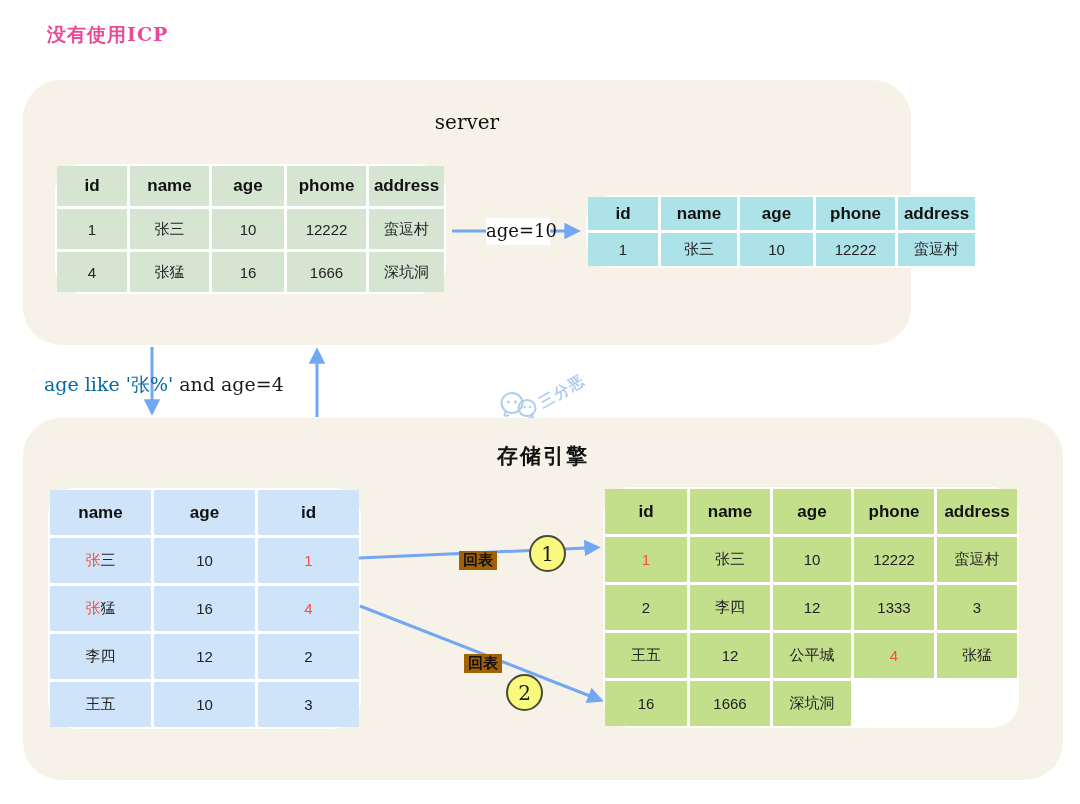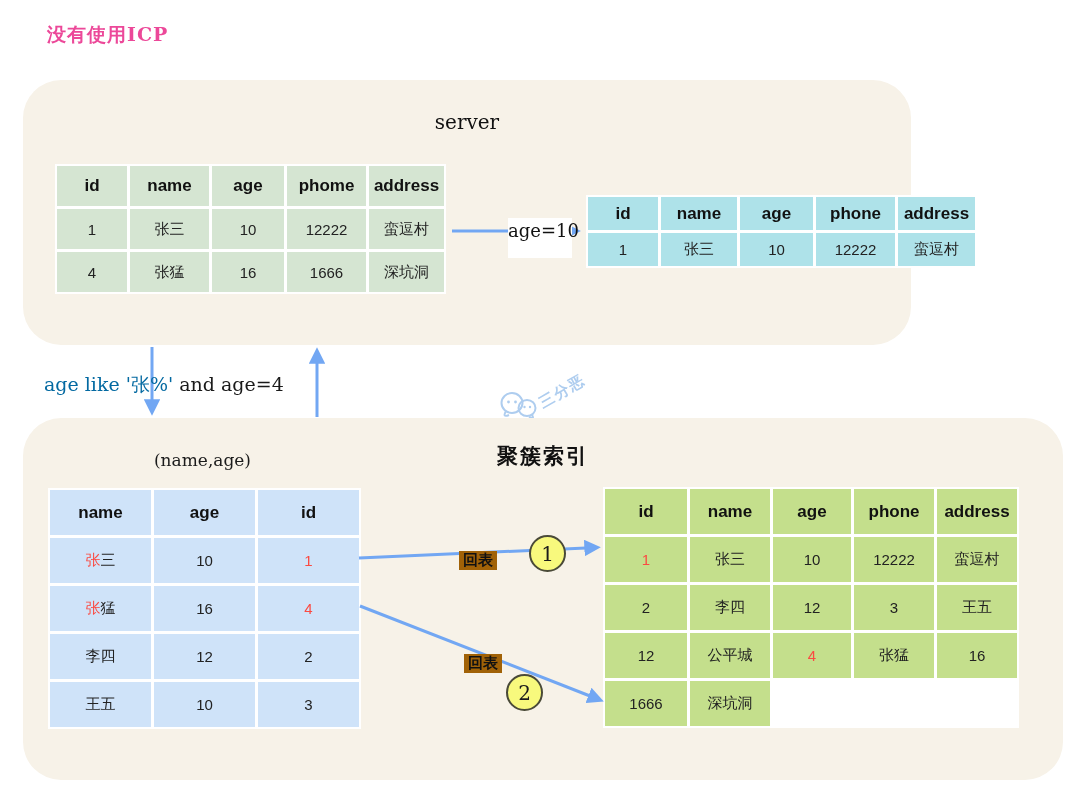--- a/index.html
+++ b/index.html
@@ -24,21 +24,21 @@
     left:0;right:0;text-align:center;color:#111;
   }
   .server-label{top:30px;font-family:"DejaVu Serif", serif;font-size:20px;}
   .engine-label{top:24px;font-size:21px;font-weight:bold;font-family:"DejaVu Serif", serif;letter-spacing:2px;}
   .tbl-caption{
     text-align:center;font-family:"DejaVu Serif", serif;font-size:17px;color:#1b1b1b;
   }
 
   
   .dtable{
-    display:grid;gap:3px;background:#ffffff;padding:2px;
+    display:grid;gap:3px;background:#ffffff;padding:2px;border-radius:28px;
   }
   .dtable .cell{
     display:flex;align-items:center;justify-content:center;
     font-size:15px;color:#222;white-space:nowrap;
   }
   .dtable .cell.head{font-weight:bold;font-size:17px;color:#111;}
   .dtable .cell .red, .dtable .cell.red{color:#fb4a42;}
 
   #tbl-server-full{left:32px;top:84px;grid-template-columns:70px 79px 72px 79px 75px;grid-auto-rows:40px;}
   #tbl-server-full .cell{background:#d5e5d2;}
@@ -51,21 +51,21 @@
 
   #tbl-clustered{left:580px;top:69px;grid-template-columns:82px 80px 78px 80px 80px;grid-auto-rows:45px;}
   #tbl-clustered .cell{background:#c4df8c;}
 
   
   #arrow-layer{left:0;top:0;width:1080px;height:804px;pointer-events:none;}
 
   .arrow-label{
     font-family:"DejaVu Serif", serif;color:#111;text-align:center;
   }
-  #age10-label{left:508px;top:218px;width:64px;height:40px;background:#ffffff;font-size:18px;line-height:25px;}
+  #age10-label{left:486px;top:218px;width:64px;height:27px;background:#ffffff;font-size:18px;line-height:25px;}
   .huibiao{font-size:15px;font-weight:bold;background:#a16207;padding:0 4px;color:#111;
     font-family:"DejaVu Serif", serif;margin-top:8px;}
   #huibiao-1{left:459px;top:543px;}
   #huibiao-2{left:464px;top:646px;}
 
   .query-text{
     left:44px;top:372px;font-family:"DejaVu Serif", serif;font-size:19px;color:#1a1a1a;white-space:nowrap;
   }
   .query-text .qblue{color:#0369a1;}
 
@@ -138,23 +138,22 @@
           <circle cx="16.5" cy="12" r="1.4"></circle>
         <circle cx="25.5" cy="17" r="1.2"></circle>
           <circle cx="31" cy="17" r="1.2"></circle>
       </g>
     </svg>
     <span class="wm-text">三分恶</span>
   </div>
 </div>
 
 <div class="abs panel" id="panel-engine">
-  <div class="abs panel-label engine-label">聚簇索引</div>
-
-  <div class="abs tbl-caption" style="left:25px;top:32px;width:309px;">(name,age)</div>
+  <div class="abs panel-label engine-label">存储引擎</div>
+
 
 
   <div class="abs dtable" id="tbl-index">
       <div class="cell head">name</div>
       <div class="cell head">age</div>
       <div class="cell head">id</div>
       <div class="cell">
         <span class="red">张</span>
         <span>三</span>
       </div>
@@ -187,20 +186,21 @@
       <div class="cell">
         <span class="red">1</span>
       </div>
       <div class="cell">张三</div>
       <div class="cell">10</div>
       <div class="cell">12222</div>
       <div class="cell">蛮逗村</div>
       <div class="cell">2</div>
       <div class="cell">李四</div>
       <div class="cell">12</div>
+      <div class="cell">1333</div>
       <div class="cell">3</div>
       <div class="cell">王五</div>
       <div class="cell">12</div>
       <div class="cell">公平城</div>
       <div class="cell">
         <span class="red">4</span>
       </div>
       <div class="cell">张猛</div>
       <div class="cell">16</div>
       <div class="cell">1666</div>

